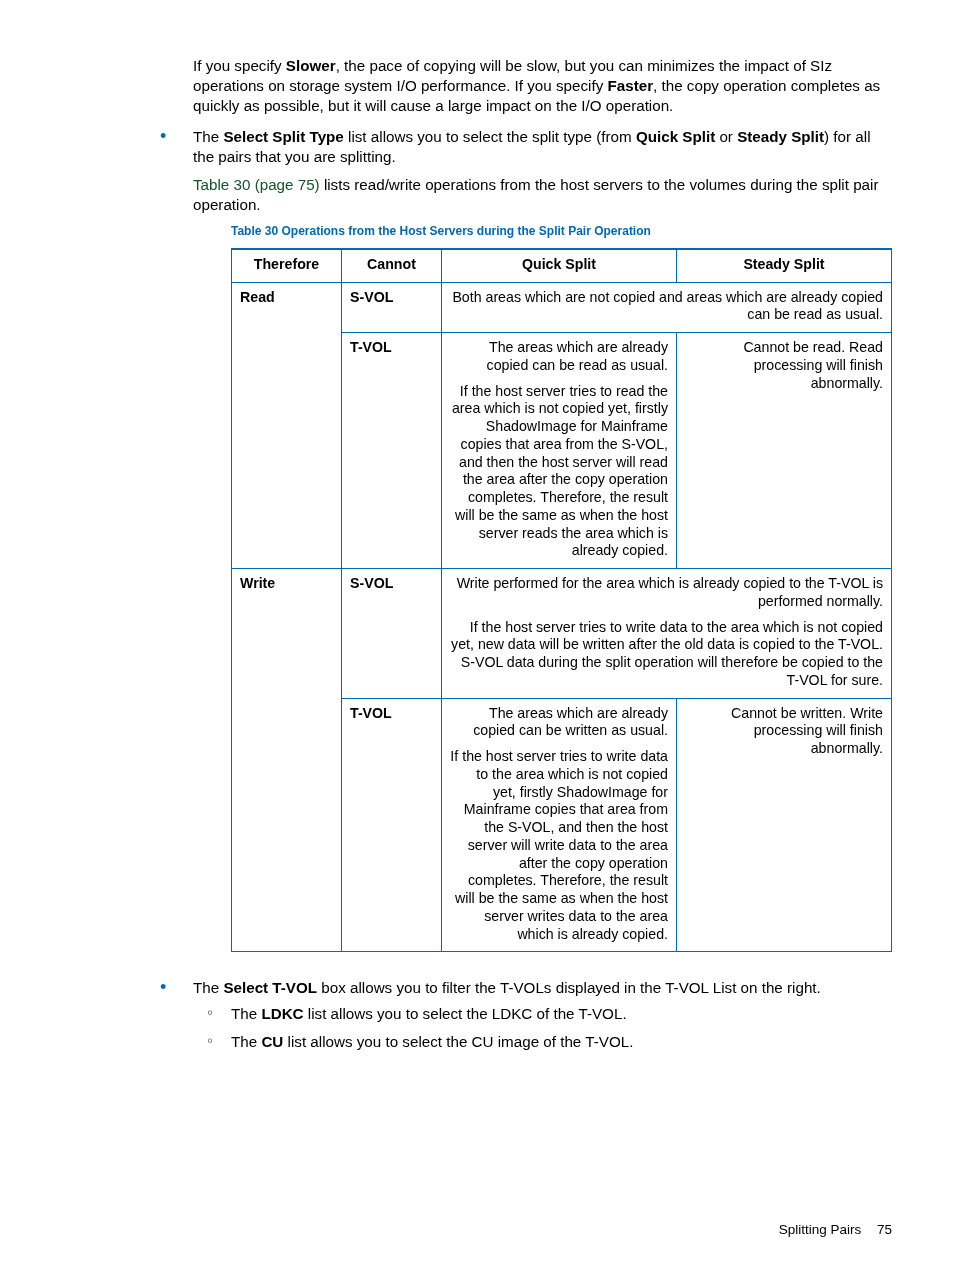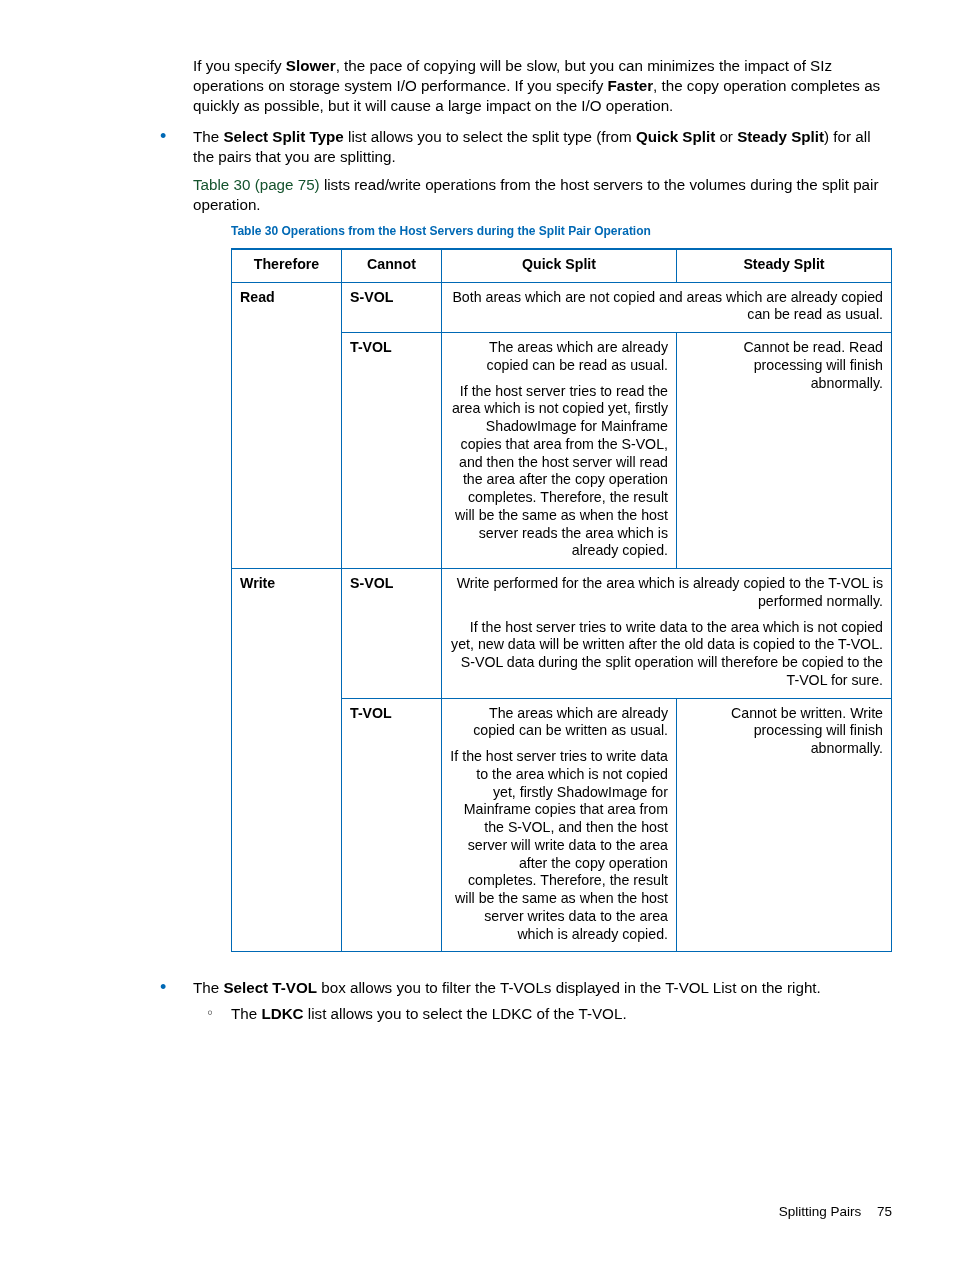--- a/index.html
+++ b/index.html
@@ -96,21 +96,21 @@
   .col-op    { width: 110px; }
   .col-vol   { width: 100px; }
   .col-qs    { width: 235px; }
   .col-ss    { }
   .cellp {
     margin: 0 0 8px 0;
   }
   .cellp:last-child { margin-bottom: 0; }
   .footer {
     position: absolute;
-    bottom: 52px;
+    bottom: 34px;
     right: 62px;
     font-size: 13.5px;
   }
   .pnum { margin-left: 12px; }
   b { font-weight: bold; }
 </style>
 </head>
 <body>
 
 <div class="page">
@@ -179,20 +179,23 @@
       </table>
       <div style="height:14px"></div>
     </li>
 
     <li>
       <span>The </span><b>Select T-VOL</b><span> box allows you to filter the T-VOLs displayed in the T-VOL List on the right.</span>
       <ul class="inner">
         <li>
           <span>The </span><b>LDKC</b><span> list allows you to select the LDKC of the T-VOL.</span>
         </li>
+        <li>
+          <span>The </span><b>CU</b><span> list allows you to select the CU image of the T-VOL.</span>
+        </li>
       </ul>
     </li>
   </ul>
 
   <div class="footer">
     <span>Splitting Pairs</span>
     <span class="pnum">75</span>
   </div>
 
 </div>

